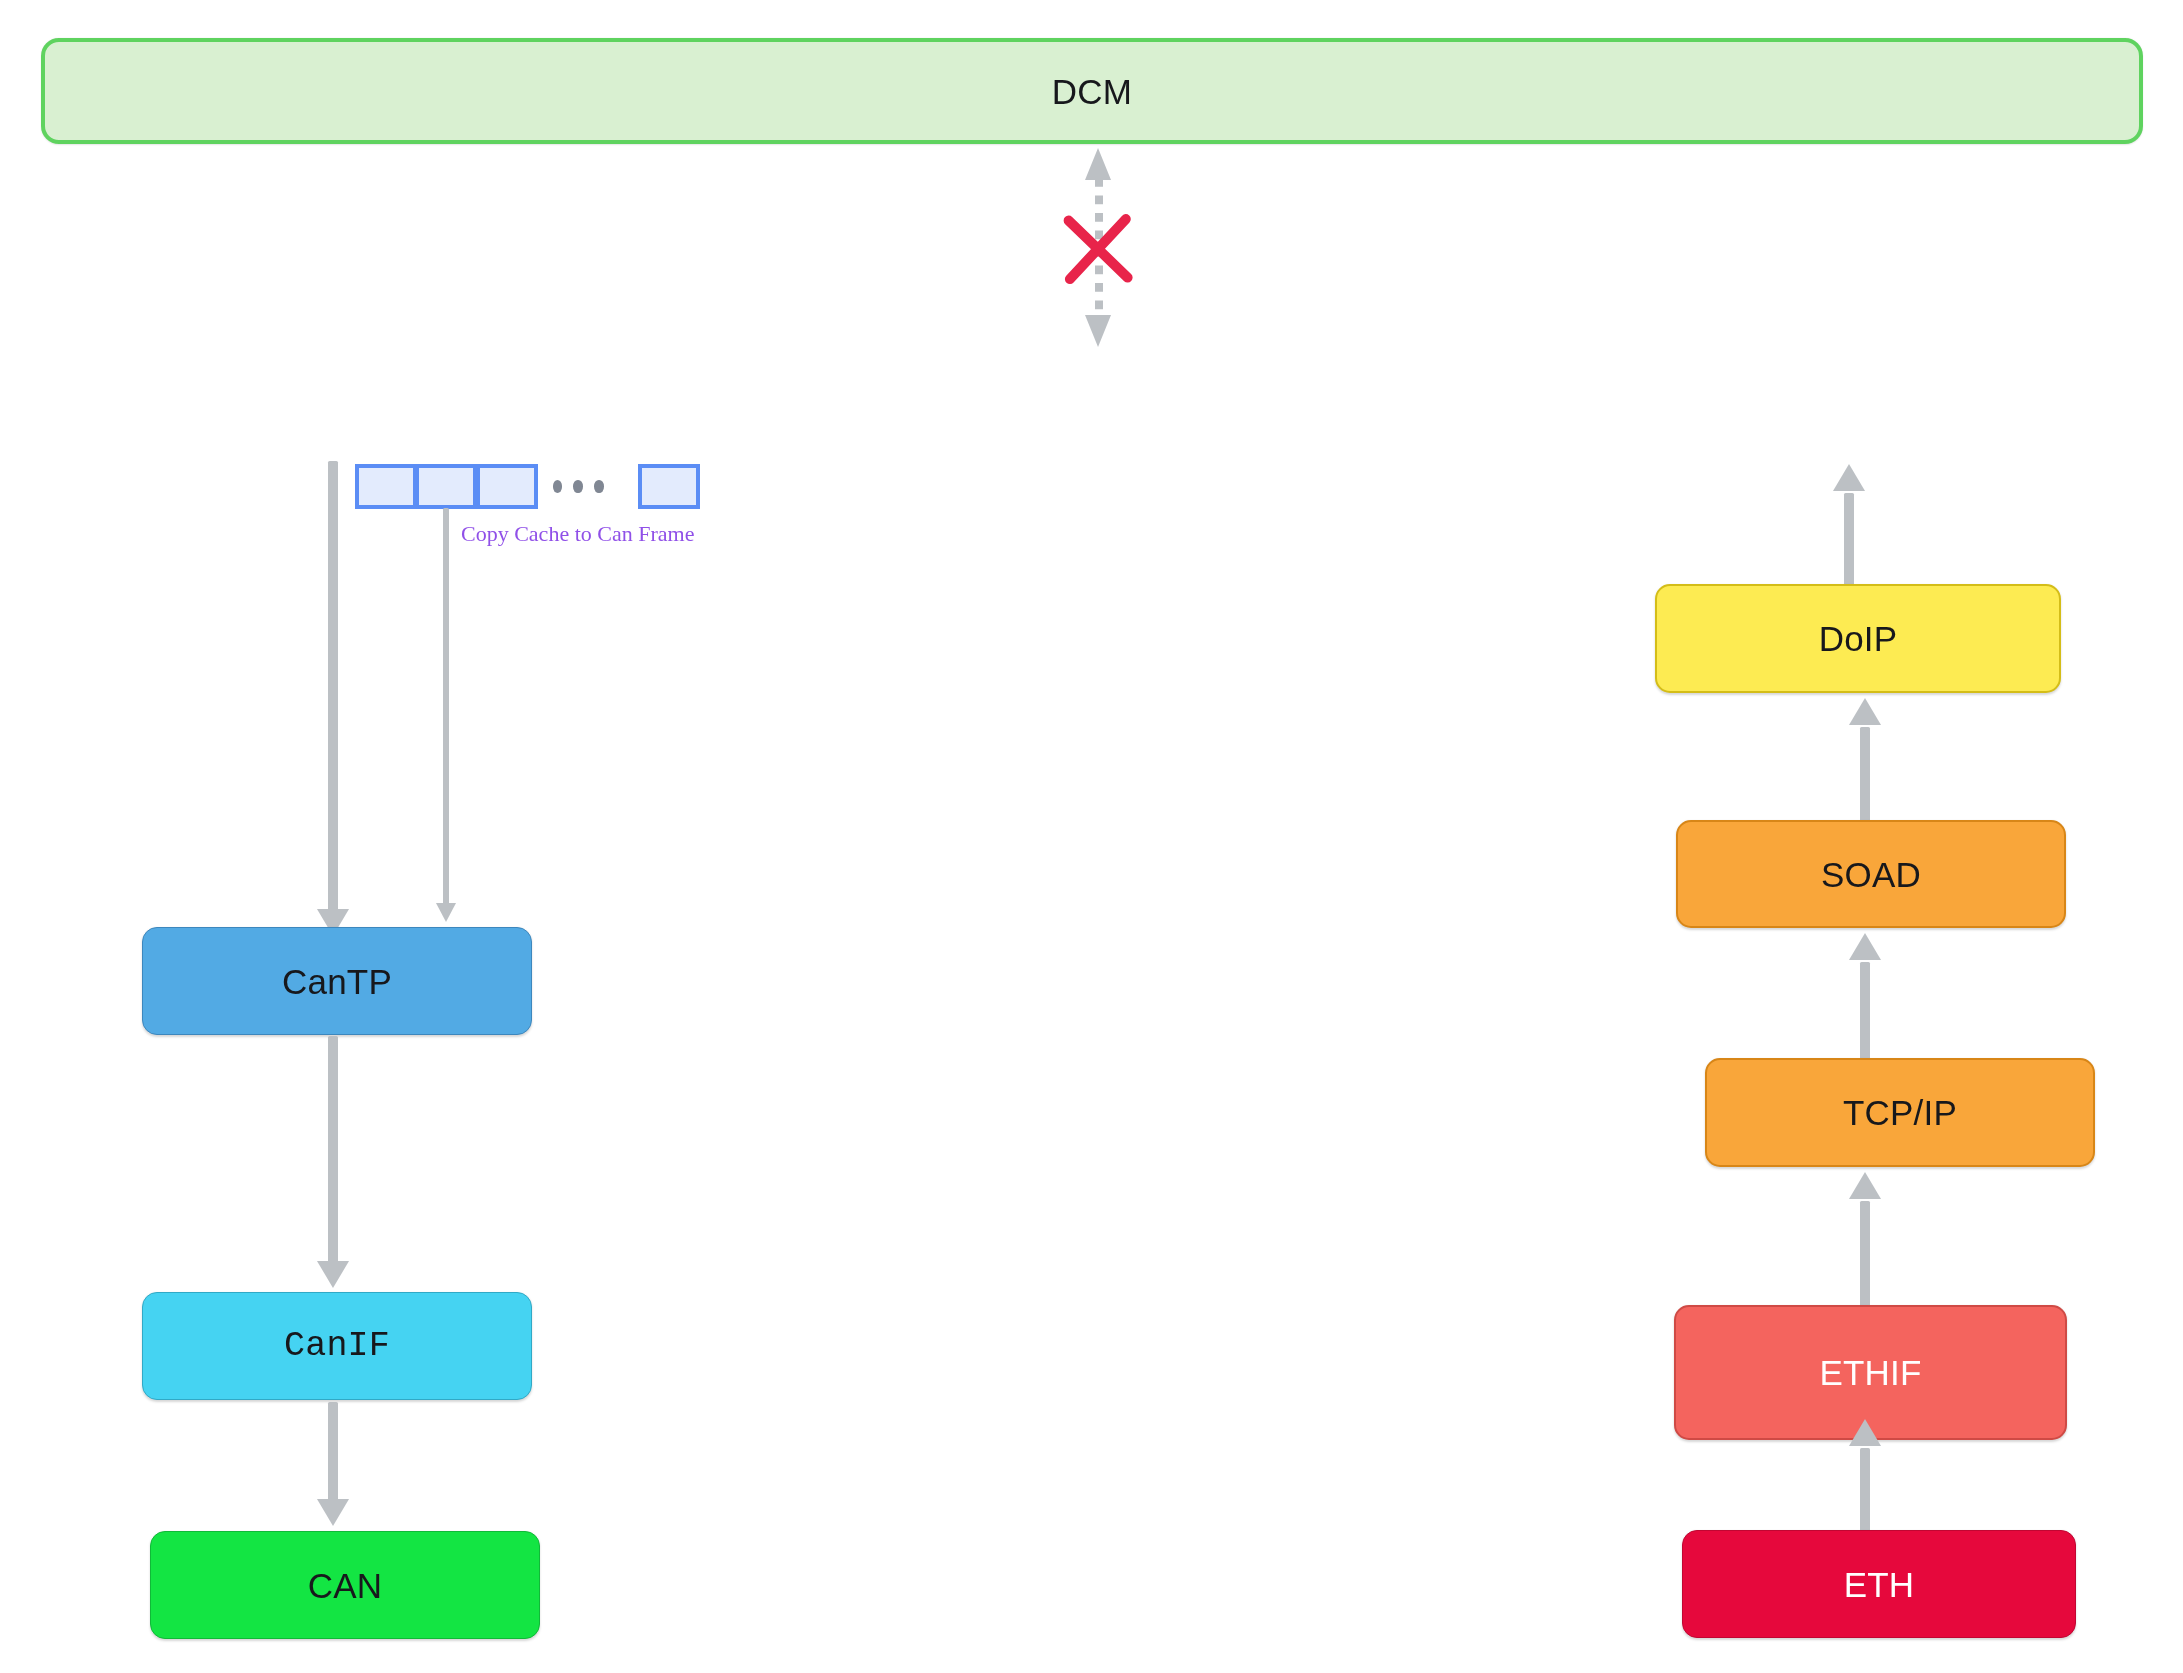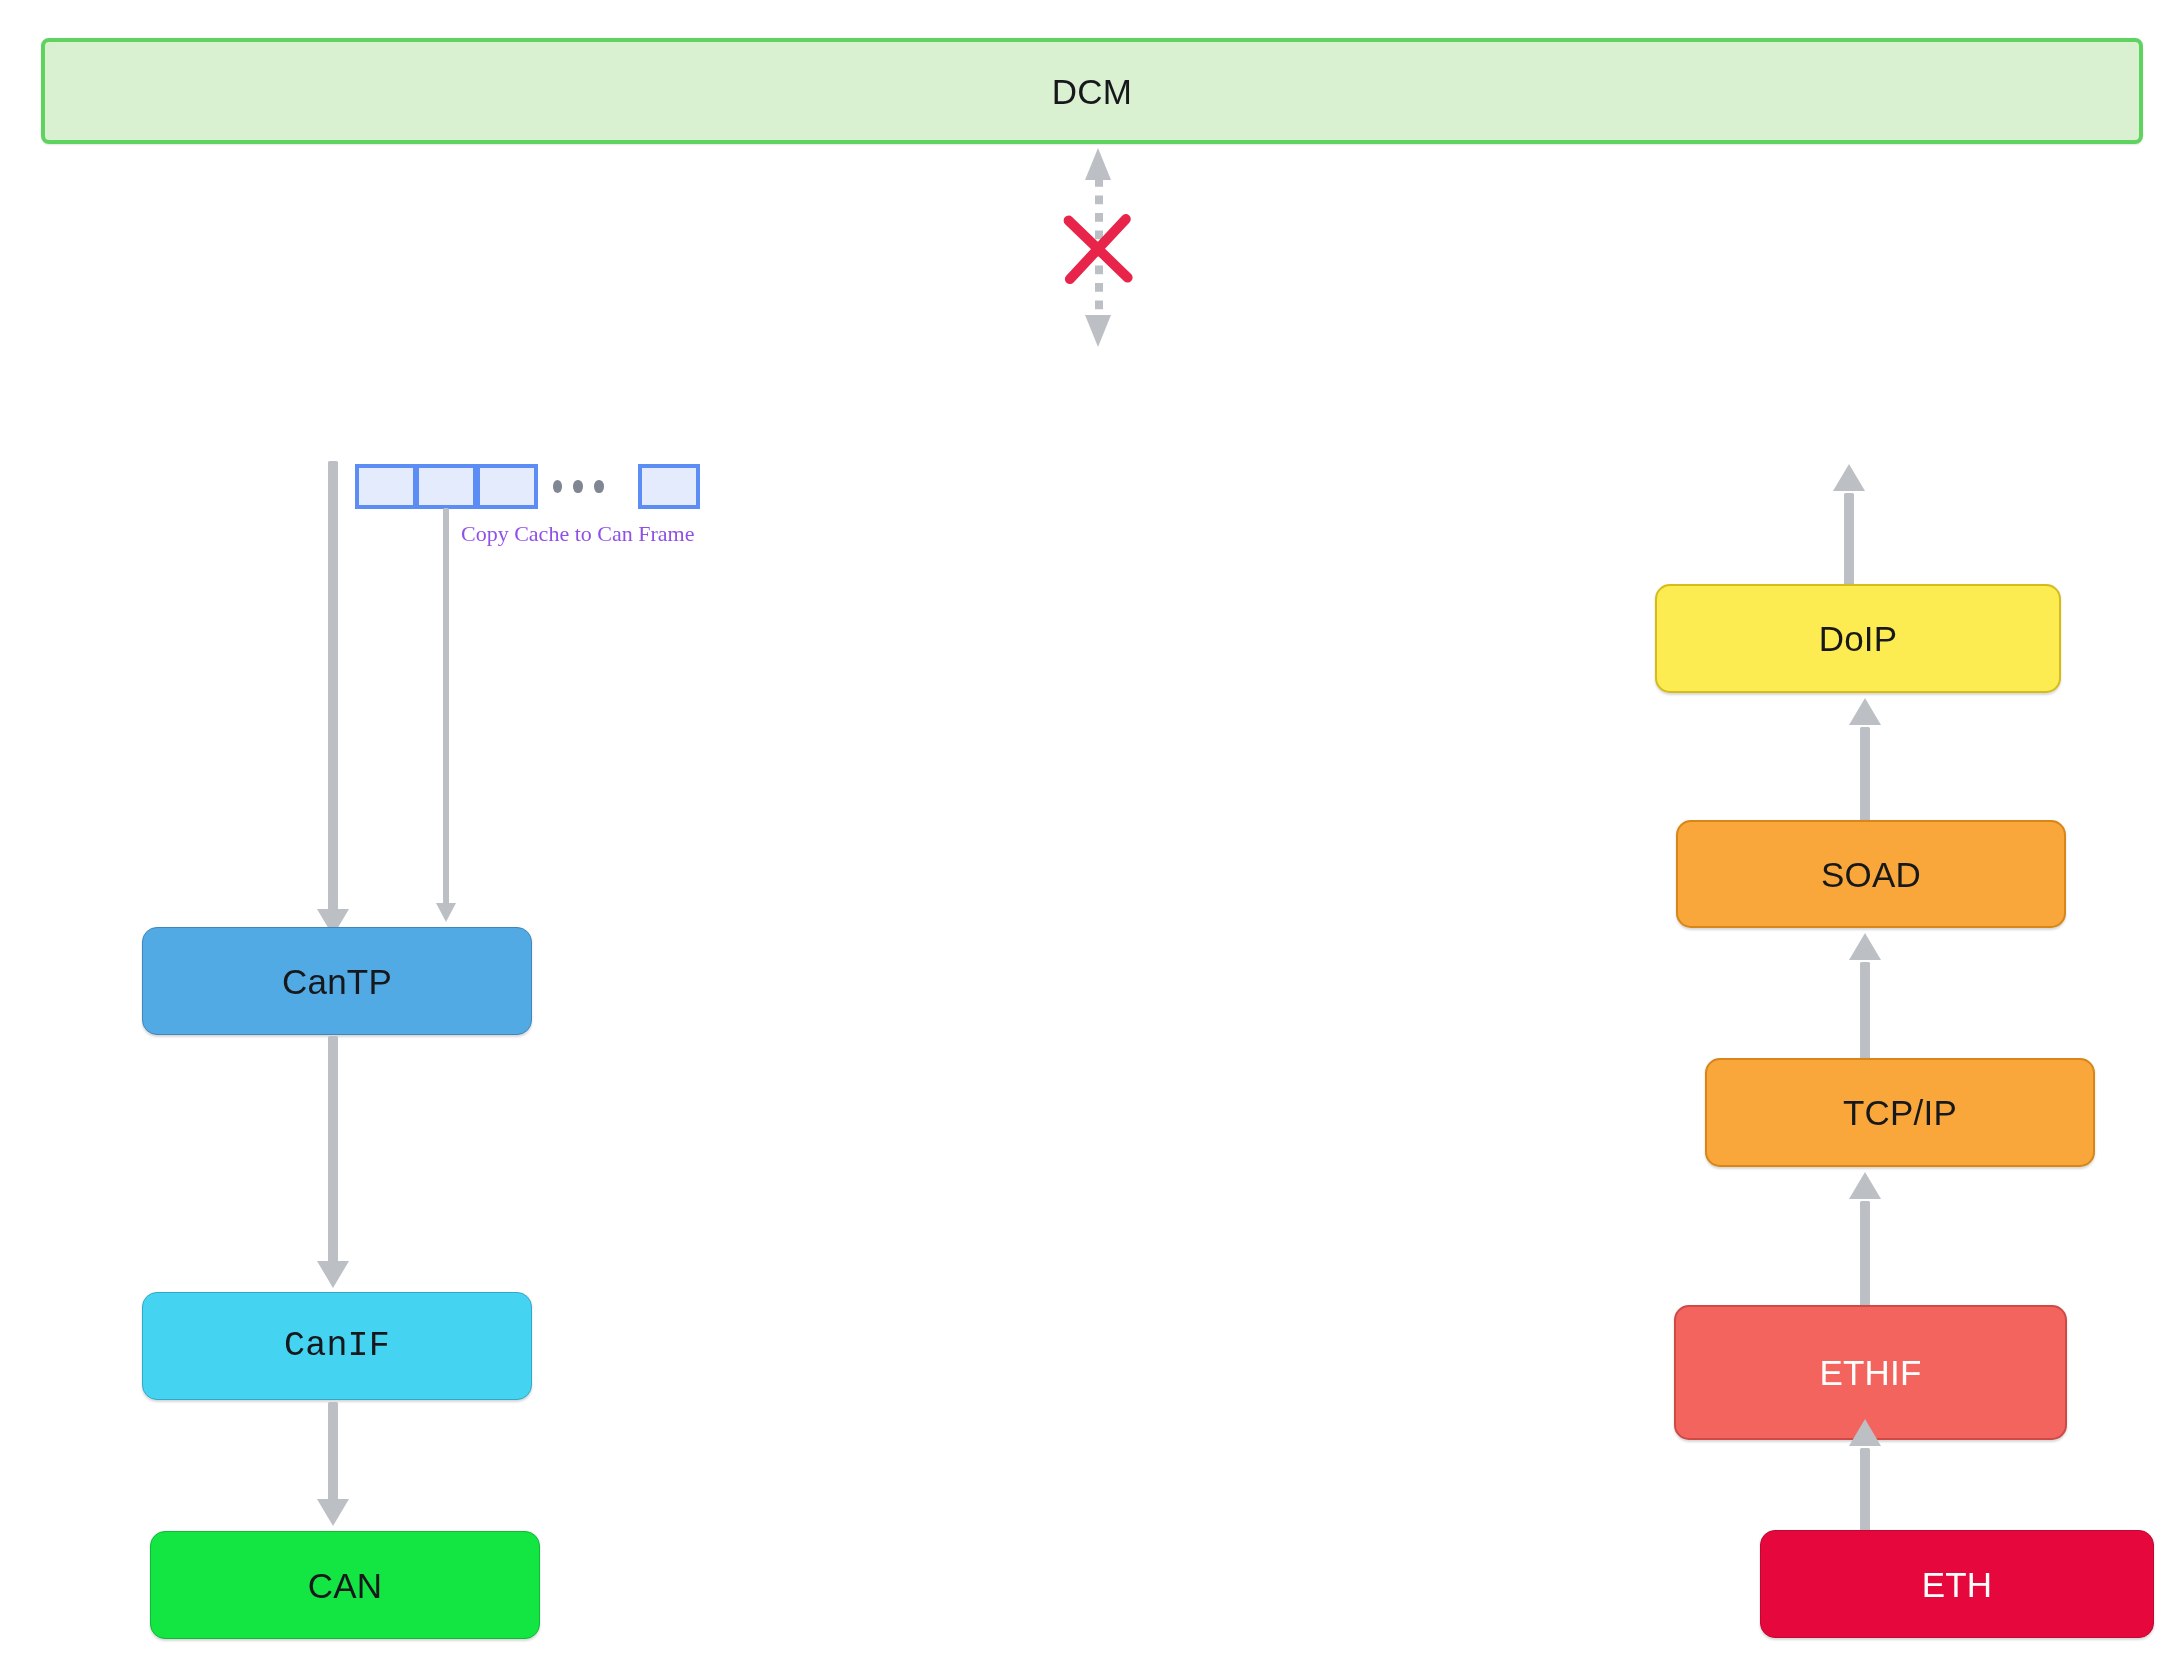--- a/index.html
+++ b/index.html
@@ -33,21 +33,21 @@
     line-height: 1;
   }
 
   
   #node-dcm {
     left: 41px; top: 38px; width: 2102px; height: 106px;
     background: #d9f0d1;
     border: 4px solid #5fd35f;
     color: #17181c;
     font-size: 35px;
-    border-radius: 8px;
+    border-radius: 18px;
     box-shadow: 0 0.8px 1.6px rgba(0,0,0,0.10);
     text-align: right;
   }
   #node-pdur {
     left: 40px; top: 347px; width: 2108px; height: 110px;
     background: #4d82f3;
     border: 1.6px solid #3d6fd8;
     color: #ffffff;
     font-size: 35px;
     border-radius: 12.7px;
@@ -105,21 +105,21 @@
   }
   #node-ethif {
     left: 1674px; top: 1305px; width: 393px; height: 135px;
     background: #f4645e;
     border: 2.4px solid #cf4a45;
     color: #ffffff;
     font-size: 35px;
     box-shadow: 0 1.6px 2.4px rgba(0,0,0,0.16);
   }
   #node-eth {
-    left: 1760px; top: 1530px; width: 394px; height: 108px;
+    left: 1682px; top: 1530px; width: 394px; height: 108px;
     background: #e6083c;
     border: 1.6px solid #c10632;
     color: #ffffff;
     font-size: 35px;
     box-shadow: 0 1.6px 2.4px rgba(0,0,0,0.16);
     text-align: center;
   }
 
   
   .connector {

